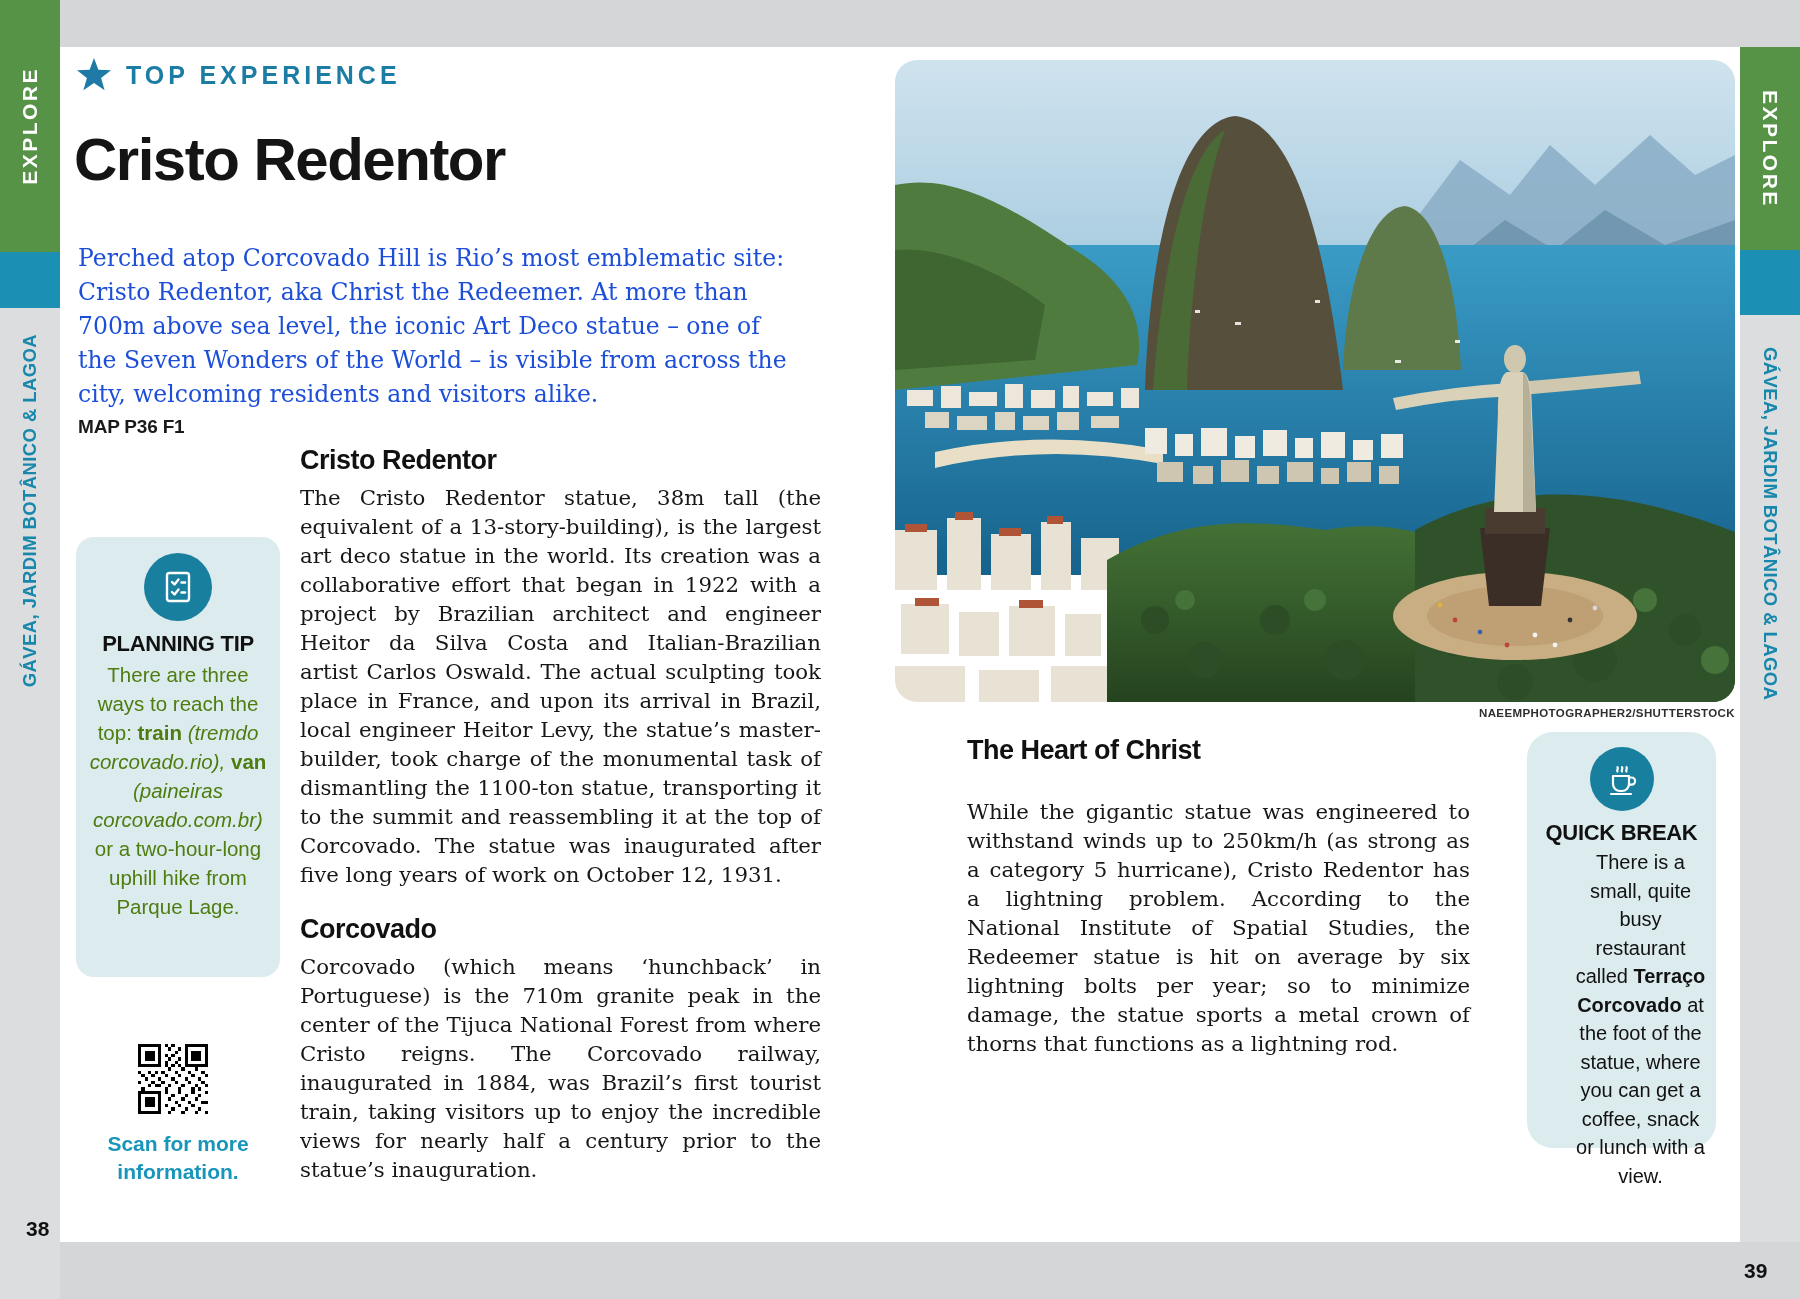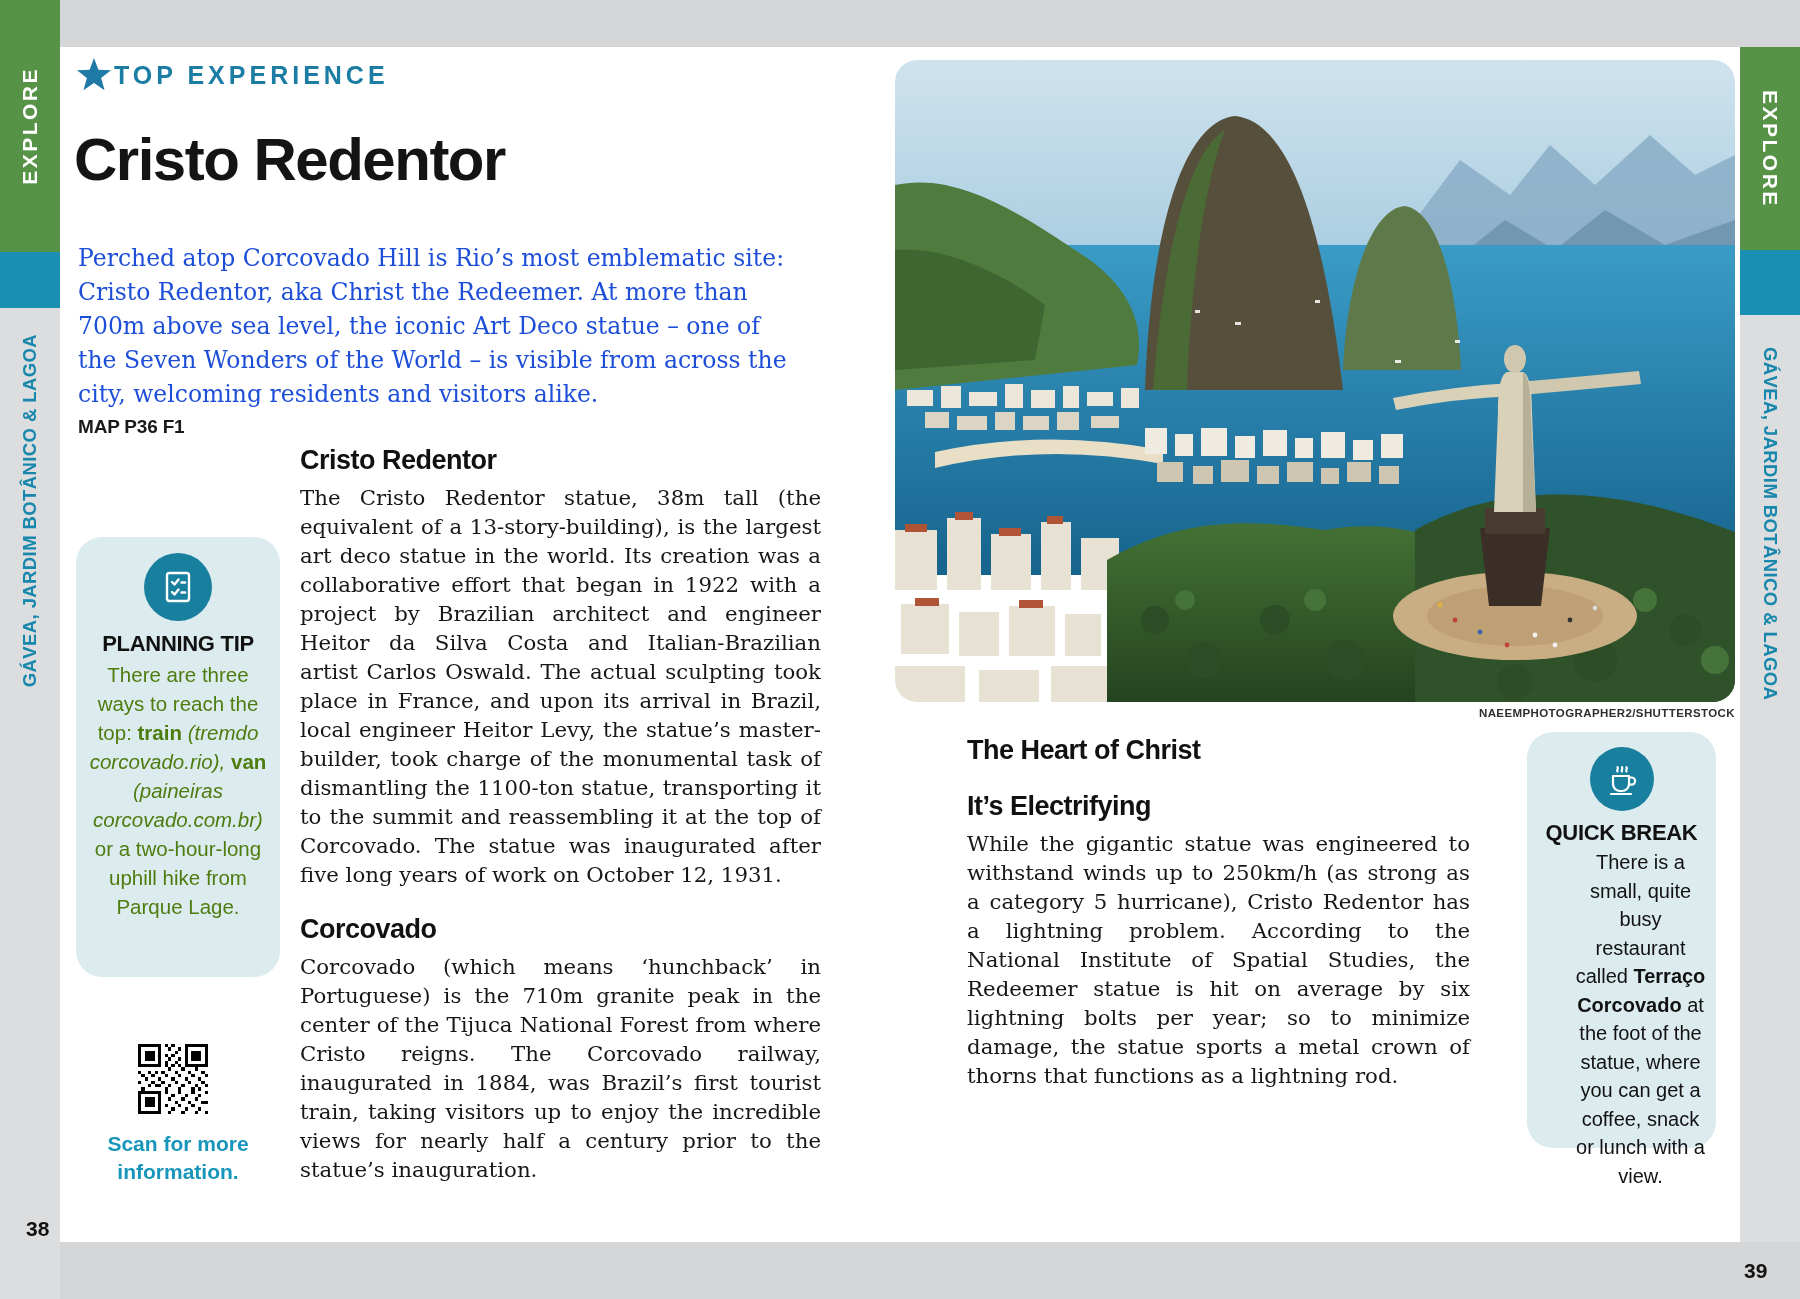--- a/index.html
+++ b/index.html
@@ -25,29 +25,29 @@
   .vtext-down{writing-mode:vertical-rl;}
   .explore-label{color:#ffffff;font-weight:bold;font-size:21px;letter-spacing:2.5px;}
   .section-label{color:#1787ac;font-weight:bold;font-size:18.5px;letter-spacing:0.4px;}
   .seclab-box-l{position:absolute;left:0;top:305px;width:60px;height:412px;display:flex;align-items:center;justify-content:center;}
   .seclab-box-r{position:absolute;left:1740px;top:318px;width:60px;height:412px;display:flex;align-items:center;justify-content:center;}
   .pagenum{position:absolute;font-weight:bold;font-size:21px;color:#111;}
   .pn-l{left:26px;top:1217px;}
   .pn-r{left:1744px;top:1259px;}
 
   
-  .kicker{position:absolute;left:76px;top:58px;display:flex;align-items:center;gap:2px;}
+  .kicker{position:absolute;left:76px;top:58px;display:flex;align-items:center;gap:14px;}
   .kicker-text{color:#1b7ca4;font-weight:800;font-size:25px;letter-spacing:4px;}
   .title{position:absolute;left:74px;top:125px;font-size:60px;font-weight:bold;letter-spacing:-1.5px;color:#141414;}
   .intro{position:absolute;left:78px;top:241px;width:716px;
     font-family:"DejaVu Serif",serif;font-size:23.5px;line-height:34px;color:#1d4ed8;}
   .mapref{position:absolute;left:78px;top:416px;font-size:19px;font-weight:bold;color:#1a1a1a;letter-spacing:-0.2px;}
   .mapref .grid{font-weight:900;}
 
-  .tipbox{position:absolute;left:76px;top:537px;width:204px;height:440px;border-radius:26px;
+  .tipbox{position:absolute;left:76px;top:537px;width:204px;height:440px;border-radius:18px;
     background:#dcebee;text-align:center;box-sizing:border-box;padding:16px 13px 0 13px;}
   .icon-circle{width:68px;height:68px;border-radius:50%;background:#187f9e;margin:0 auto 10px auto;
     display:flex;align-items:center;justify-content:center;}
   .tip-label{font-size:22px;font-weight:800;color:#111;letter-spacing:-0.3px;margin-bottom:3px;}
   .tip-text{font-size:20.5px;line-height:29px;color:#4d7c0f;}
 
   .qr{position:absolute;left:138px;top:1044px;width:70px;height:70px;}
   .qr svg{width:100%;height:100%;}
   .qr-caption{position:absolute;left:76px;top:1130px;width:204px;text-align:center;
     color:#1895ba;font-weight:bold;font-size:21px;line-height:28px;}
@@ -294,21 +294,20 @@
       <circle cx="612" cy="585" r="2.4" fill="#c2403d"></circle>
         <circle cx="660" cy="585" r="2.4" fill="#f2f2f2"></circle>
     </g>
   </svg>
 </div>
 <div class="credit">NAEEMPHOTOGRAPHER2/SHUTTERSTOCK</div>
 
 <div class="colR">
   <h3 class="sect-head">The Heart of Christ</h3>
   <div class="gap"></div>
-  <h3 class="sect-head">It’s Electrifying</h3>
   <p class="sect-body">While the gigantic statue was engineered to withstand winds up to 250km/h (as strong as a category 5 hurricane), Cristo Redentor has a lightning problem. According to the National Institute of Spatial Studies, the Redeemer statue is hit on average by six lightning bolts per year; so to minimize damage, the statue sports a metal crown of thorns that functions as a lightning rod.</p>
 </div>
 
 <div class="quickbox">
   <div class="icon-circle sm">
     <svg width="38" height="38" viewBox="0 0 38 38" fill="none" stroke="#ffffff" stroke-width="2.2" stroke-linecap="round" stroke-linejoin="round">
       <path d="M10 16 h16 v8 a7 7 0 0 1 -7 7 h-2 a7 7 0 0 1 -7 -7 Z"></path>
       <path d="M26 17.5 h2.5 a3.6 3.6 0 0 1 0 7.2 H26"></path>
       <line x1="8" y1="34" x2="28" y2="34"></line>
       <path d="M14.5 11.5 c-1.4-1.6 1.4-2.6 0-4.4"></path>

